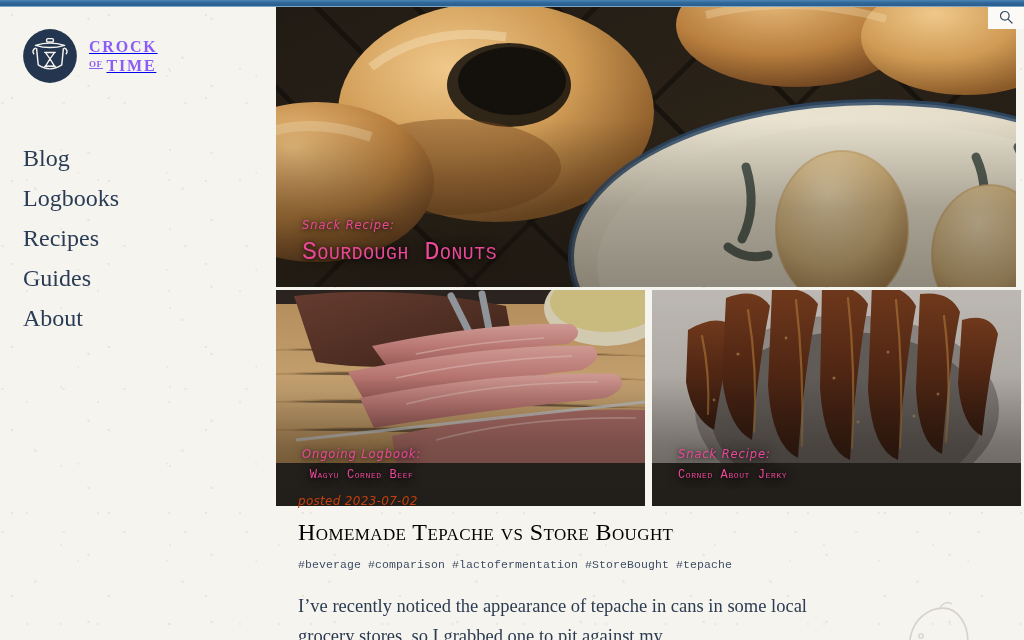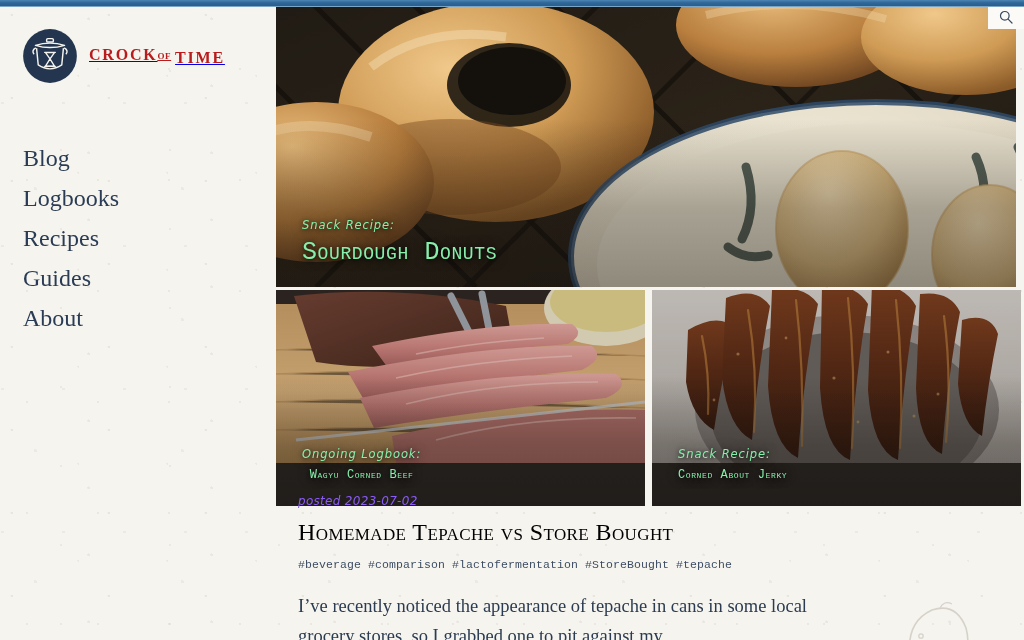--- a/index.html
+++ b/index.html
@@ -54,23 +54,23 @@
     position: absolute; top: 7px; left: 0;
     width: 276px; height: 633px;
     z-index: 10;
   }
   #logo-block {
     position: absolute; top: 21px; left: 22px;
     display: flex; align-items: center; gap: 11px;
   }
   .logo-mark { width: 56px; height: 56px; display: block; }
   .logo-words {
-    display: flex; flex-direction: row;
+    display: flex; flex-direction: column;
     line-height: 1.0;
-    color: #b91c1c;
+    color: #8b5cf6;
   }
   .logo-line1 {
     font-family: "Liberation Serif", serif;
     font-size: 16px; font-weight: 700;
     letter-spacing: 1.8px;
   }
   .logo-line2 {
     font-family: "Liberation Serif", serif;
     font-size: 16px; font-weight: 700;
     letter-spacing: 1.8px;
@@ -119,21 +119,21 @@
   .card-hero { width: 740px; height: 280px; }
   .card-row { display: flex; gap: 7px; margin-top: 3px; }
   .card-small { width: 369px; height: 216px; }
   .card-photo { position: absolute; inset: 0; }
   .card-scrim {
     position: absolute; inset: 0;
     background: linear-gradient(to bottom, rgba(20,16,12,0) 40%, rgba(20,16,12,.30) 72%, rgba(20,16,12,.42) 100%);
   }
   .card-caption {
     position: absolute; left: 26px; bottom: 22px;
-    color: #86efac;
+    color: #ec4899;
     text-shadow: 0 1px 4px rgba(0,0,0,.75), 0 0 12px rgba(0,0,0,.55);
   }
   .card-small .card-caption { left: 26px; bottom: 25px; }
   .card-kicker {
     font-family: "DejaVu Sans", sans-serif;
     font-style: italic;
     font-size: 11.5px;
     letter-spacing: .9px;
     margin-bottom: 8px;
   }
@@ -148,21 +148,21 @@
 
   
   #post {
     position: absolute; top: 487px; left: 22px;
     width: 640px;
   }
   #post-date {
     font-family: "DejaVu Sans", sans-serif;
     font-style: italic;
     font-size: 12px;
-    color: #8b5cf6;
+    color: #c2410c;
     letter-spacing: .3px;
   }
   #post-title {
     margin: 12px 0 0 0;
     font-family: "Liberation Serif", "DejaVu Serif", serif;
     font-variant: small-caps;
     font-weight: 400;
     font-size: 24px;
     color: #000000;
     letter-spacing: .4px;

